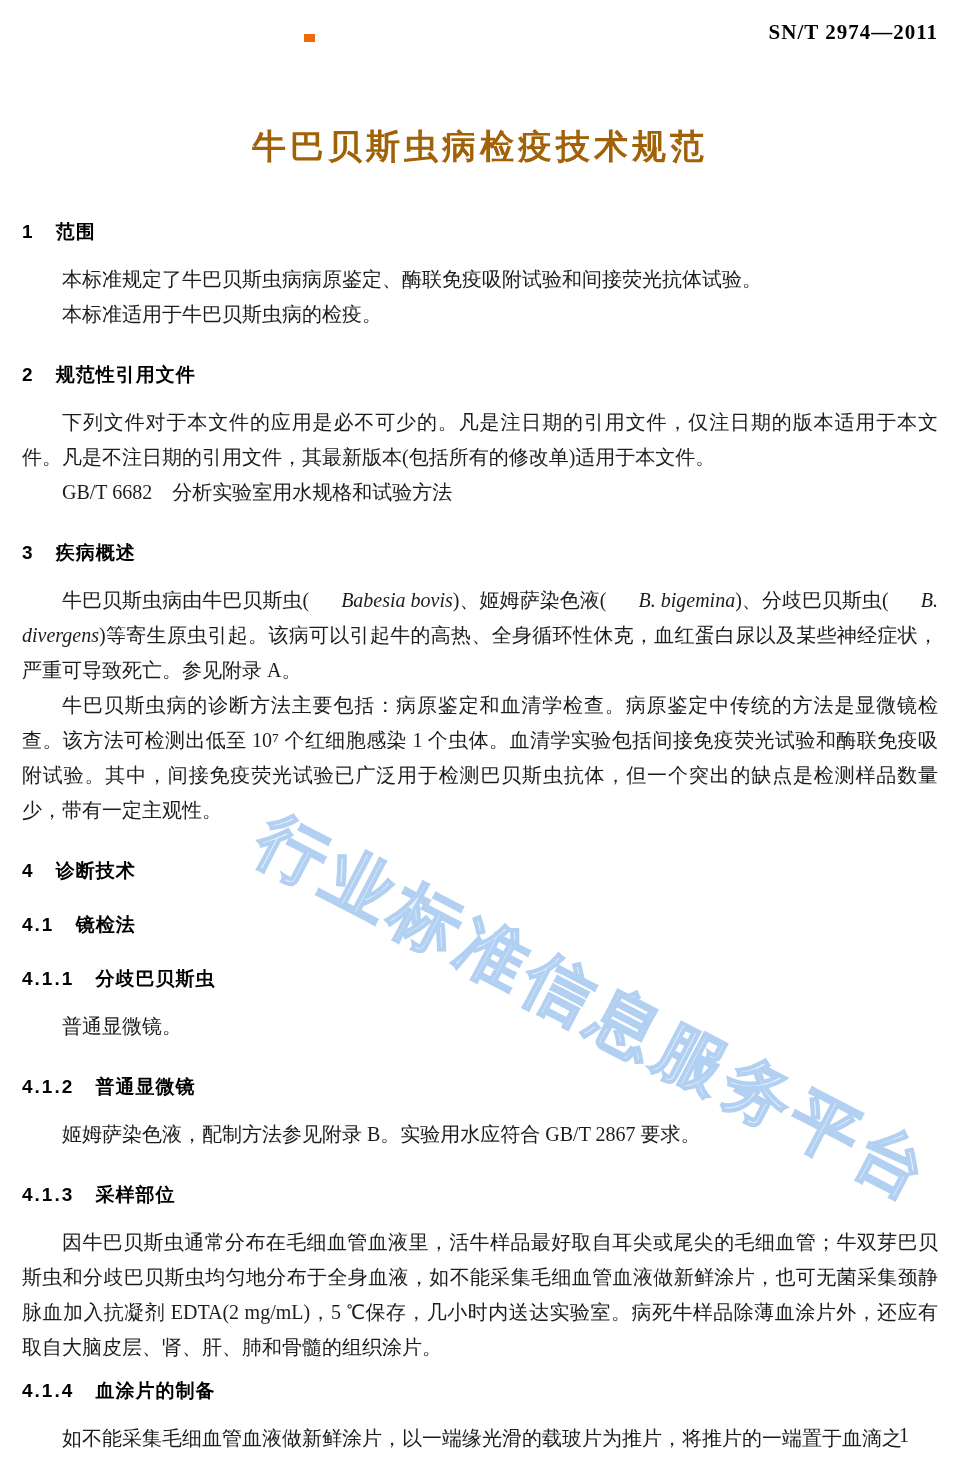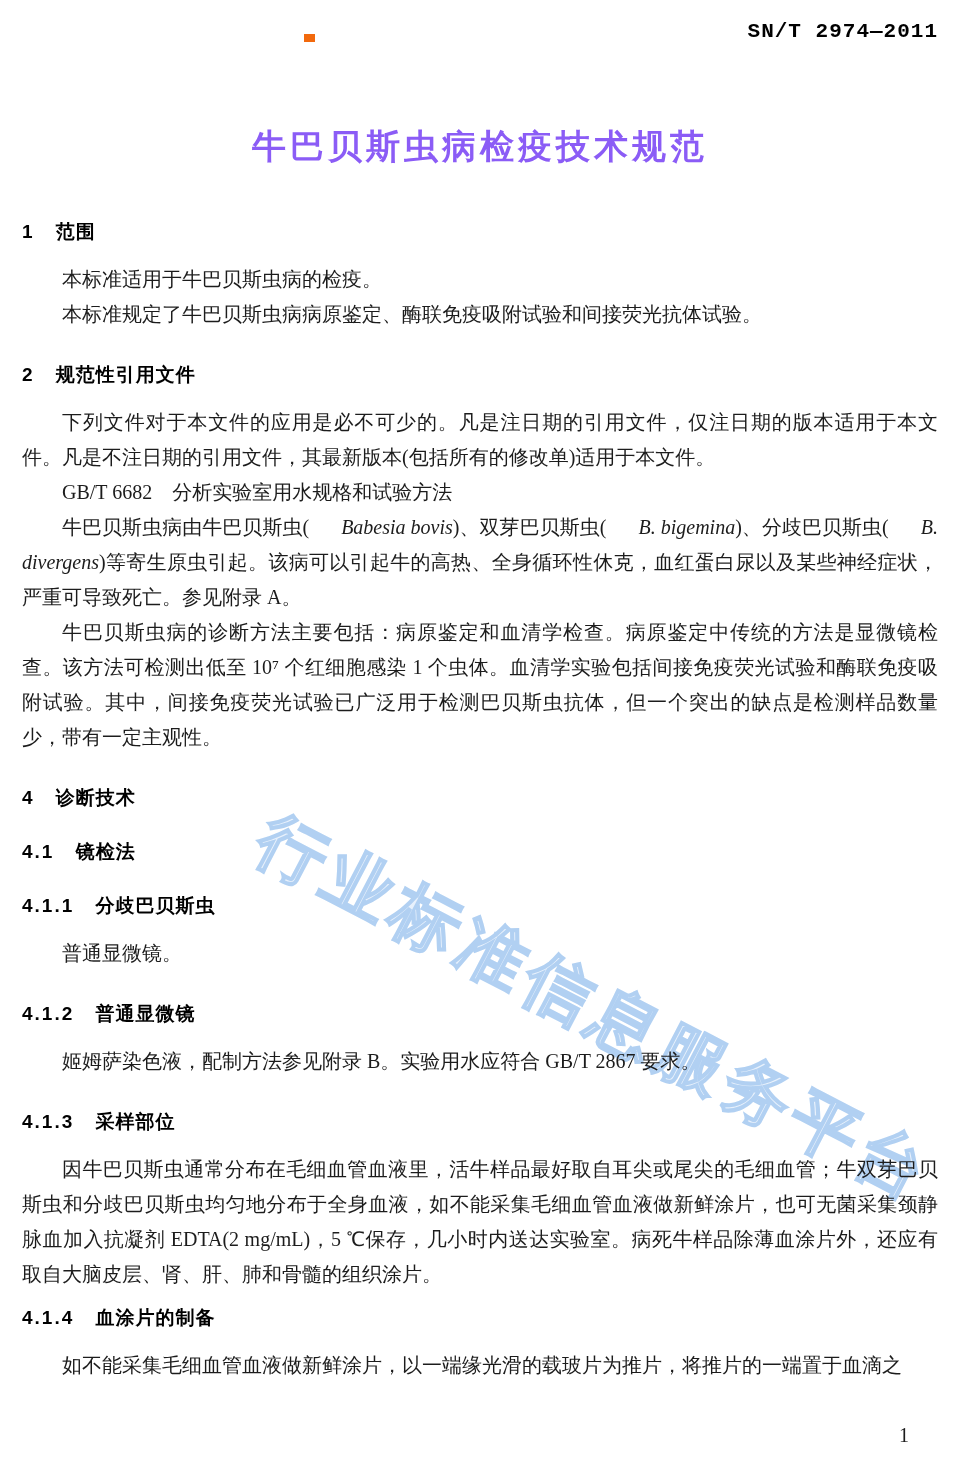--- a/index.html
+++ b/index.html
@@ -39,21 +39,21 @@
     position: relative;
     z-index: 1;
   }
   
   .hdr {
     position: relative;
     height: 26px;
     text-align: right;
   }
   .std-code {
-    font-family: Liberation Mono, monospace;
+    font-family: Liberation Serif, serif;
     font-weight: bold;
     font-size: 21px;
     letter-spacing: 1px;
     color: #000;
   }
   .stamp {
     position: absolute;
     left: 282px;
     top: 14px;
     width: 11px;
@@ -62,21 +62,21 @@
   }
   
   .doc-title {
     margin: 77px 0 0 0;
     text-align: center;
     font-family: "Liberation Sans", sans-serif;
     font-weight: bold;
     font-size: 34px;
     line-height: 46px;
     letter-spacing: 4px;
-    color: #8b5cf6;
+    color: #a16207;
   }
   
   .sec-h {
     margin: 31px 0 19px 0;
     font-family: "Liberation Sans", sans-serif;
     font-weight: bold;
     font-size: 19px;
     line-height: 23px;
     color: #000;
   }
@@ -125,35 +125,39 @@
       <span class="std-code">SN/T 2974—2011</span>
     </div>
 
     <h1 class="doc-title">牛巴贝斯虫病检疫技术规范</h1>
 
     <section>
       <h2 class="sec-h first">
         <span class="sec-num">1</span>
         <span class="sec-title">范围</span>
       </h2>
+      <p class="para"><span>本标准规定了牛巴贝斯虫病病原鉴定、酶联免疫吸附试验和间接荧光抗体试验。</span></p>
       <p class="para"><span>本标准适用于牛巴贝斯虫病的检疫。</span></p>
-      <p class="para"><span>本标准规定了牛巴贝斯虫病病原鉴定、酶联免疫吸附试验和间接荧光抗体试验。</span></p>
     </section>
 
     <section>
       <h2 class="sec-h">
         <span class="sec-num">2</span>
         <span class="sec-title">规范性引用文件</span>
       </h2>
       <p class="para"><span>下列文件对于本文件的应用是必不可少的。凡是注日期的引用文件，仅注日期的版本适用于本文件。凡是不注日期的引用文件，其最新版本(包括所有的修改单)适用于本文件。</span></p>
       <p class="para"><span>GB/T 6682　分析实验室用水规格和试验方法</span></p>
     </section>
 
     <section>
-      <p class="para"><span>牛巴贝斯虫病由牛巴贝斯虫(</span><i>Babesia bovis</i><span>)、双芽巴贝斯虫(</span><i>B. bigemina</i><span>)、分歧巴贝斯虫(</span><i>B. divergens</i><span>)等寄生原虫引起。该病可以引起牛的高热、全身循环性休克，血红蛋白尿以及某些神经症状，严重可导致死亡。参见附录 A。</span></p>
+      <h2 class="sec-h">
+        <span class="sec-num">3</span>
+        <span class="sec-title">疾病概述</span>
+      </h2>
+      <p class="para"><span>牛巴贝斯虫病由牛巴贝斯虫(</span><i>Babesia bovis</i><span>)、姬姆萨染色液(</span><i>B. bigemina</i><span>)、分歧巴贝斯虫(</span><i>B. divergens</i><span>)等寄生原虫引起。该病可以引起牛的高热、全身循环性休克，血红蛋白尿以及某些神经症状，严重可导致死亡。参见附录 A。</span></p>
       <p class="para"><span>牛巴贝斯虫病的诊断方法主要包括：病原鉴定和血清学检查。病原鉴定中传统的方法是显微镜检查。该方法可检测出低至 10⁷ 个红细胞感染 1 个虫体。血清学实验包括间接免疫荧光试验和酶联免疫吸附试验。其中，间接免疫荧光试验已广泛用于检测巴贝斯虫抗体，但一个突出的缺点是检测样品数量少，带有一定主观性。</span></p>
     </section>
 
     <section>
       <h2 class="sec-h">
         <span class="sec-num">4</span>
         <span class="sec-title">诊断技术</span>
       </h2>
     </section>
 

